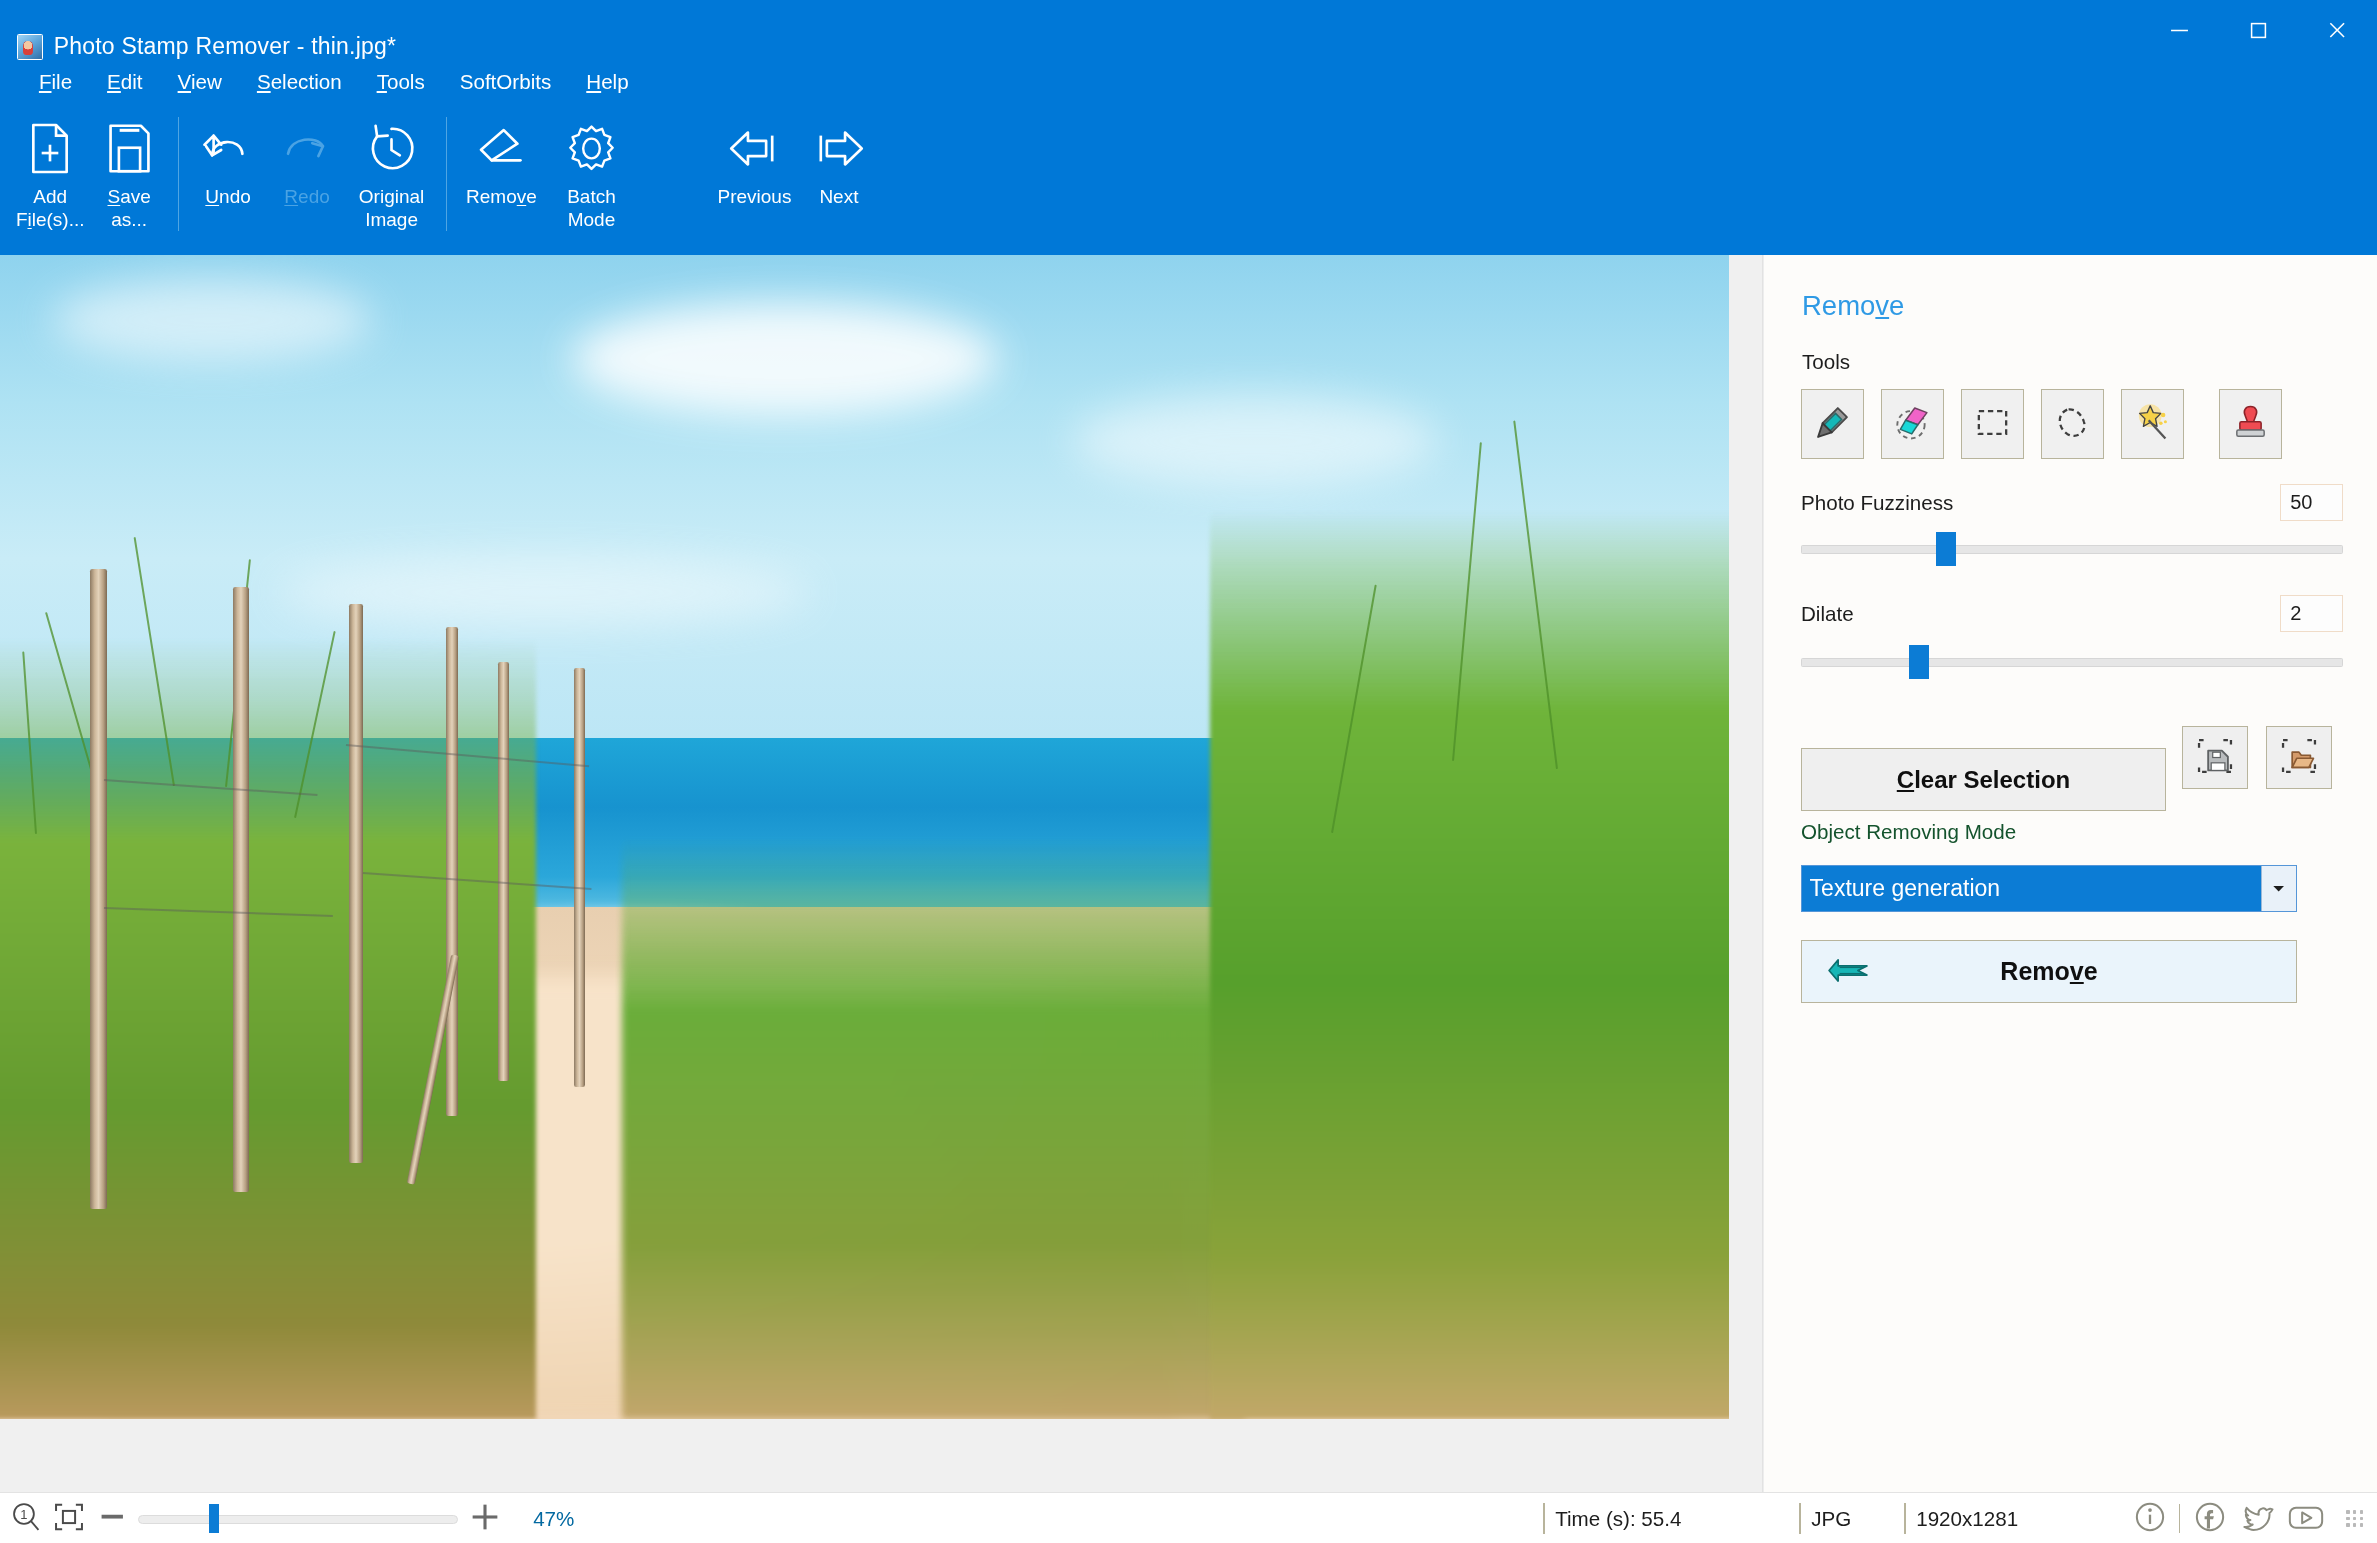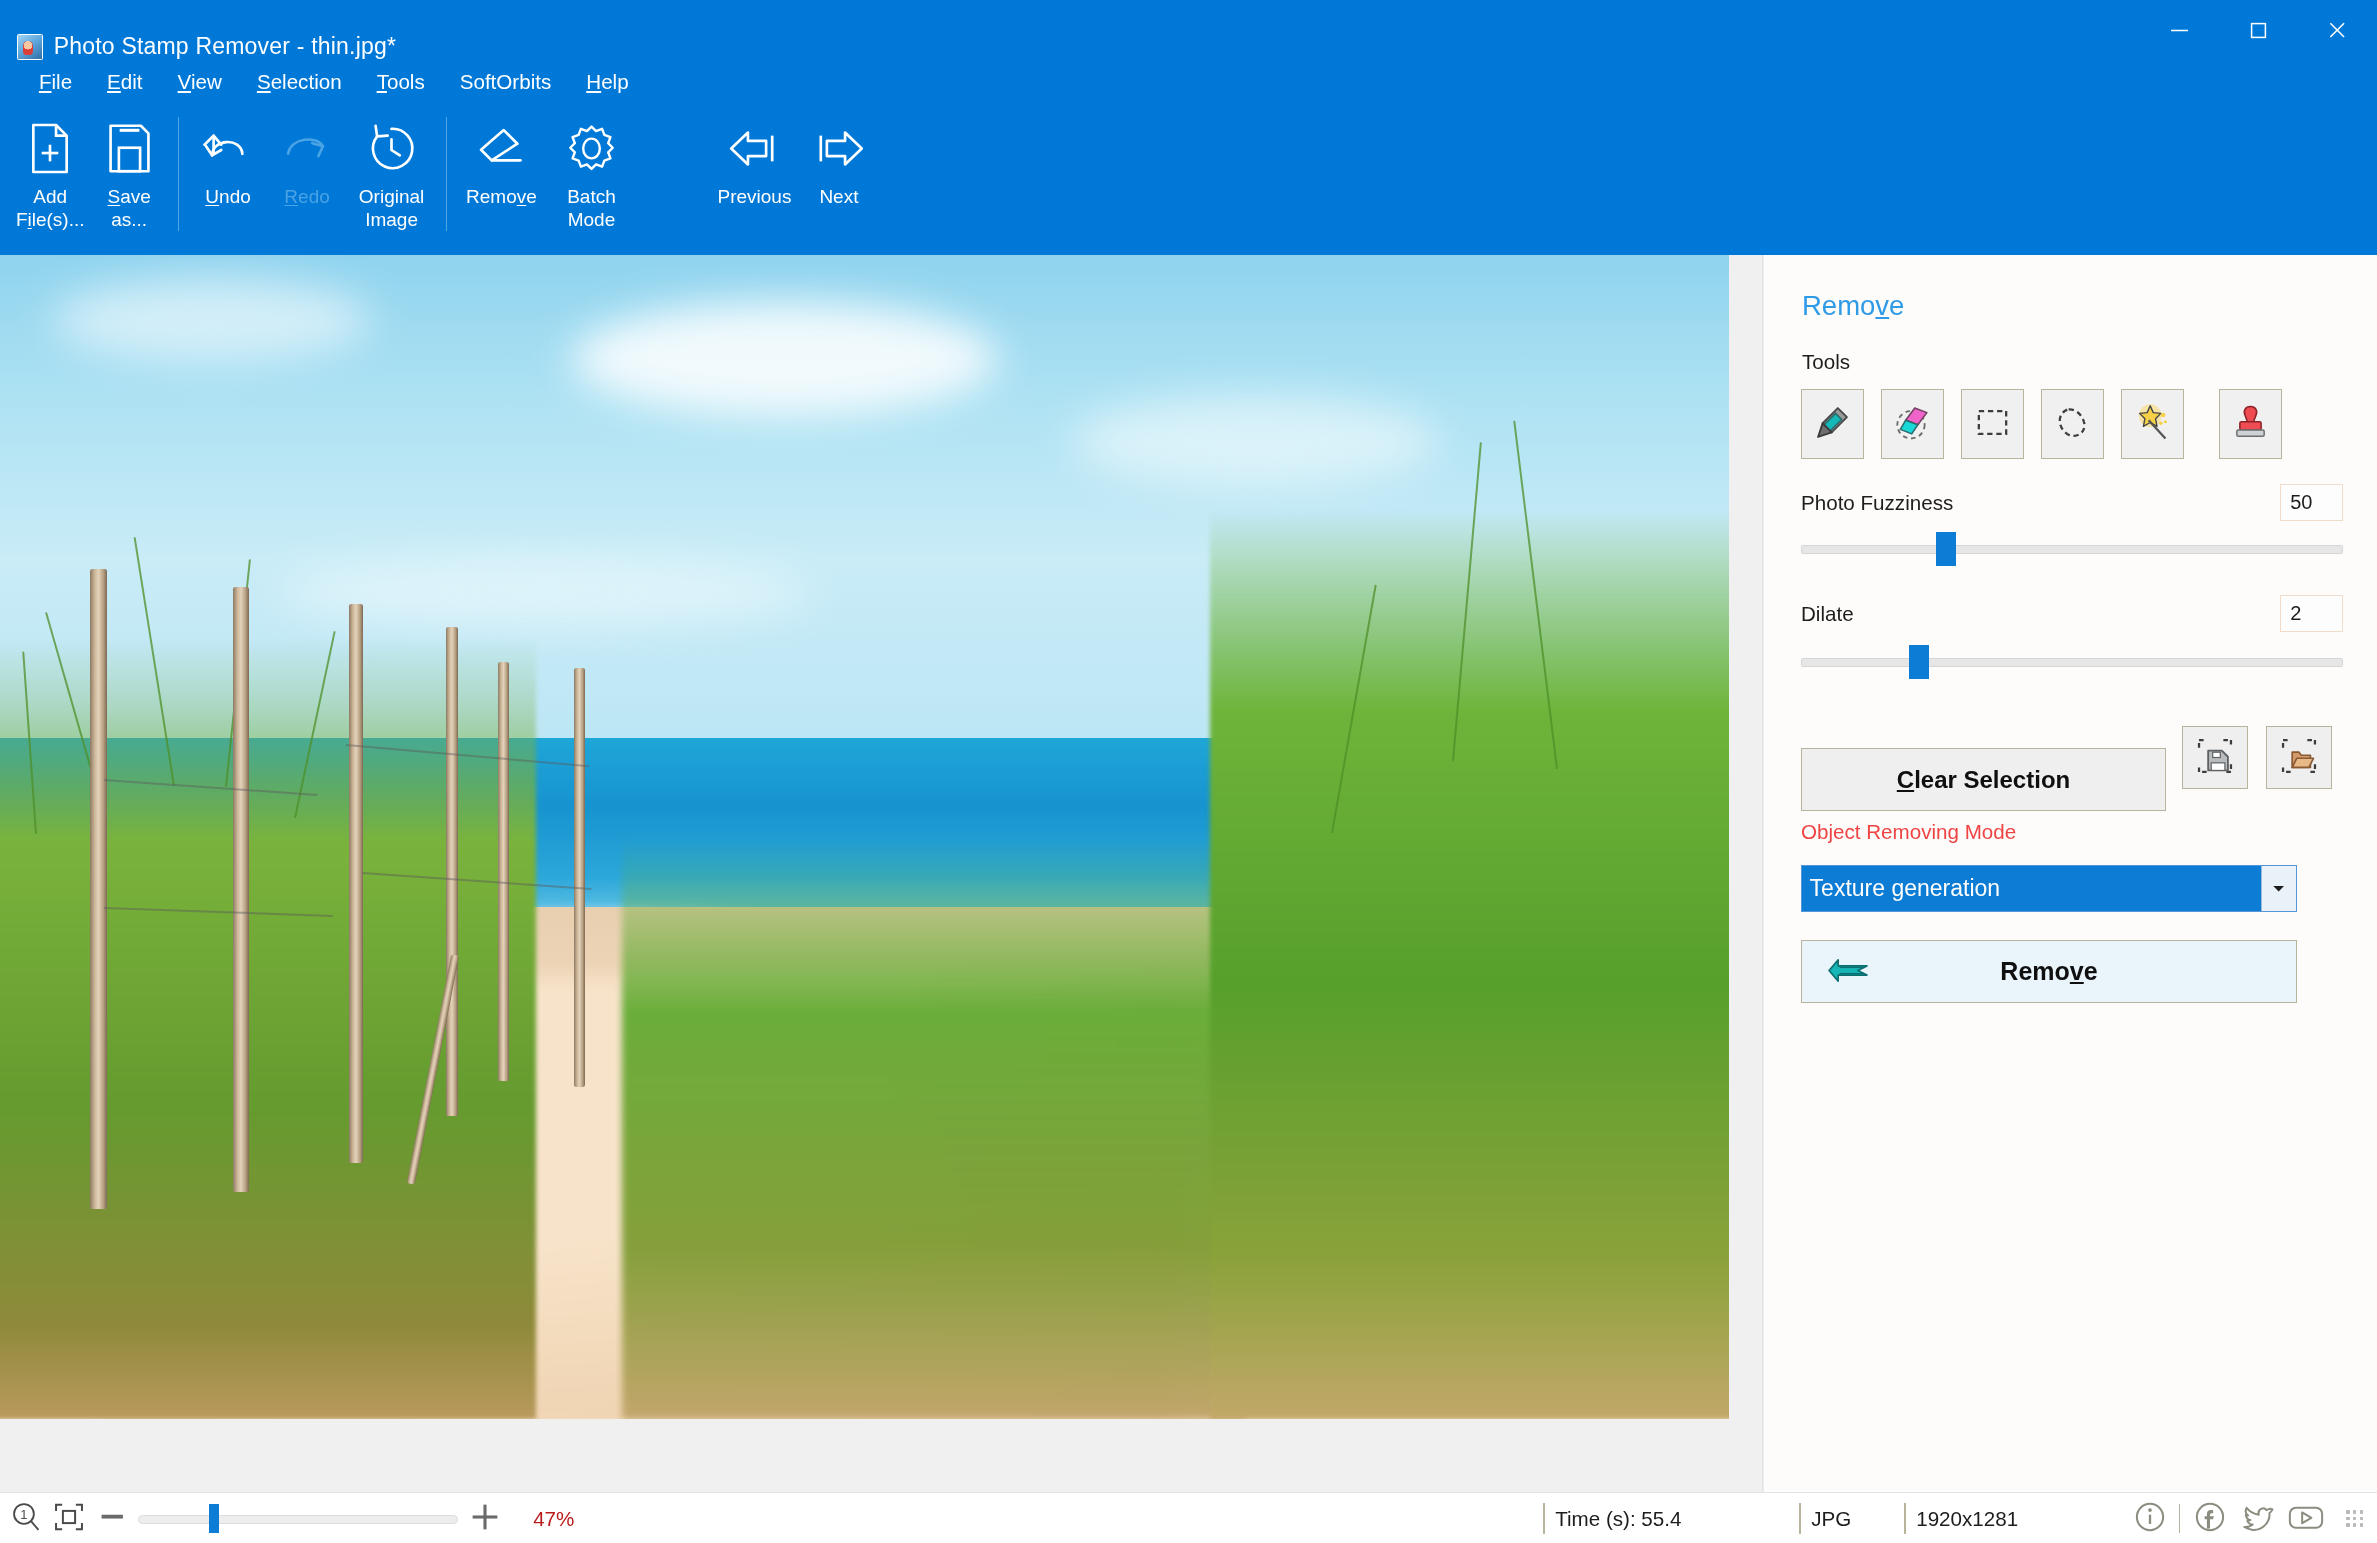--- a/index.html
+++ b/index.html
@@ -181,21 +181,21 @@
     position:absolute; left: 37px; width: 365px; height: 63px;
     background: #efefef; border: 1.5px solid #b8b49c;
     display: flex; align-items: center; justify-content: center;
     font-size: 24px; color: #0f0f0f;
   }
   .clearsel u { text-decoration: underline; text-underline-offset: 2.3px; }
   .selbtn {
     position:absolute; width: 66px; height: 63px; background: #efefef;
     border: 1.5px solid #b8b49c; display:flex; align-items:center; justify-content:center;
   }
-  .modelabel { position:absolute; left: 37px; font-size: 20.6px; color: #ef4444; }
+  .modelabel { position:absolute; left: 37px; font-size: 20.6px; color: #14532d; }
   .combo {
     position:absolute; left: 37px; width: 496px; height: 47px;
     border: 1.5px solid #5596d8; background: #ffffff; display: flex; align-items: stretch;
   }
   .combo .val {
     flex: 1 1 auto; background: #0c7cd5; color: #ffffff; font-size: 23px;
     display: flex; align-items: center; padding-left: 7.6px;
   }
   .combo .arrow {
     width: 35px; background: #e9f1f9; border-left: 0.8px solid #9cb8d6;
@@ -215,21 +215,21 @@
     height: 52px; flex: 0 0 52px; background: #ffffff; border-top: 0.8px solid #e3e3e3;
     display: flex; align-items: center; position: relative;
   }
   .sb-left { display: flex; align-items: center; padding-left: 10.7px; gap: 10.7px; }
   .zslider { position: relative; width: 320px; height: 10.7px; }
   .ztrack {
     position:absolute; left:0; top:1.5px; width:320px; height:9.2px;
     background:#ededed; border:0.8px solid #dcdcdc; border-radius:5.3px;
   }
   .zthumb { position:absolute; top:-9.2px; width: 10.7px; height: 29px; background:#0c7cd5; }
-  .zpct { font-size: 20.6px; color:#b91c1c; margin-left: 20px; }
+  .zpct { font-size: 20.6px; color:#0369a1; margin-left: 20px; }
   .sb-seg {
     position:absolute; font-size: 20.6px; color:#1d1d1d; display:flex; align-items:center;
   }
   .sb-seg::before {
     content:""; width:1.5px; height:30.5px; background:#b8b49c; margin-right: 10.7px; display:inline-block;
   }
   .sb-right { position:absolute; right: 13.7px; display:flex; align-items:center; gap: 12.2px; }
   .sb-div { width:1.5px; height:29px; background:#b8b49c; }
   .grip { display:grid; grid-template-columns: repeat(3, 3.8px); gap: 3.1px; margin-left: 7.6px; }
   .grip i { width:3.8px; height:3.8px; background:#b9b9b9; display:block; border-radius:0.8px; }

